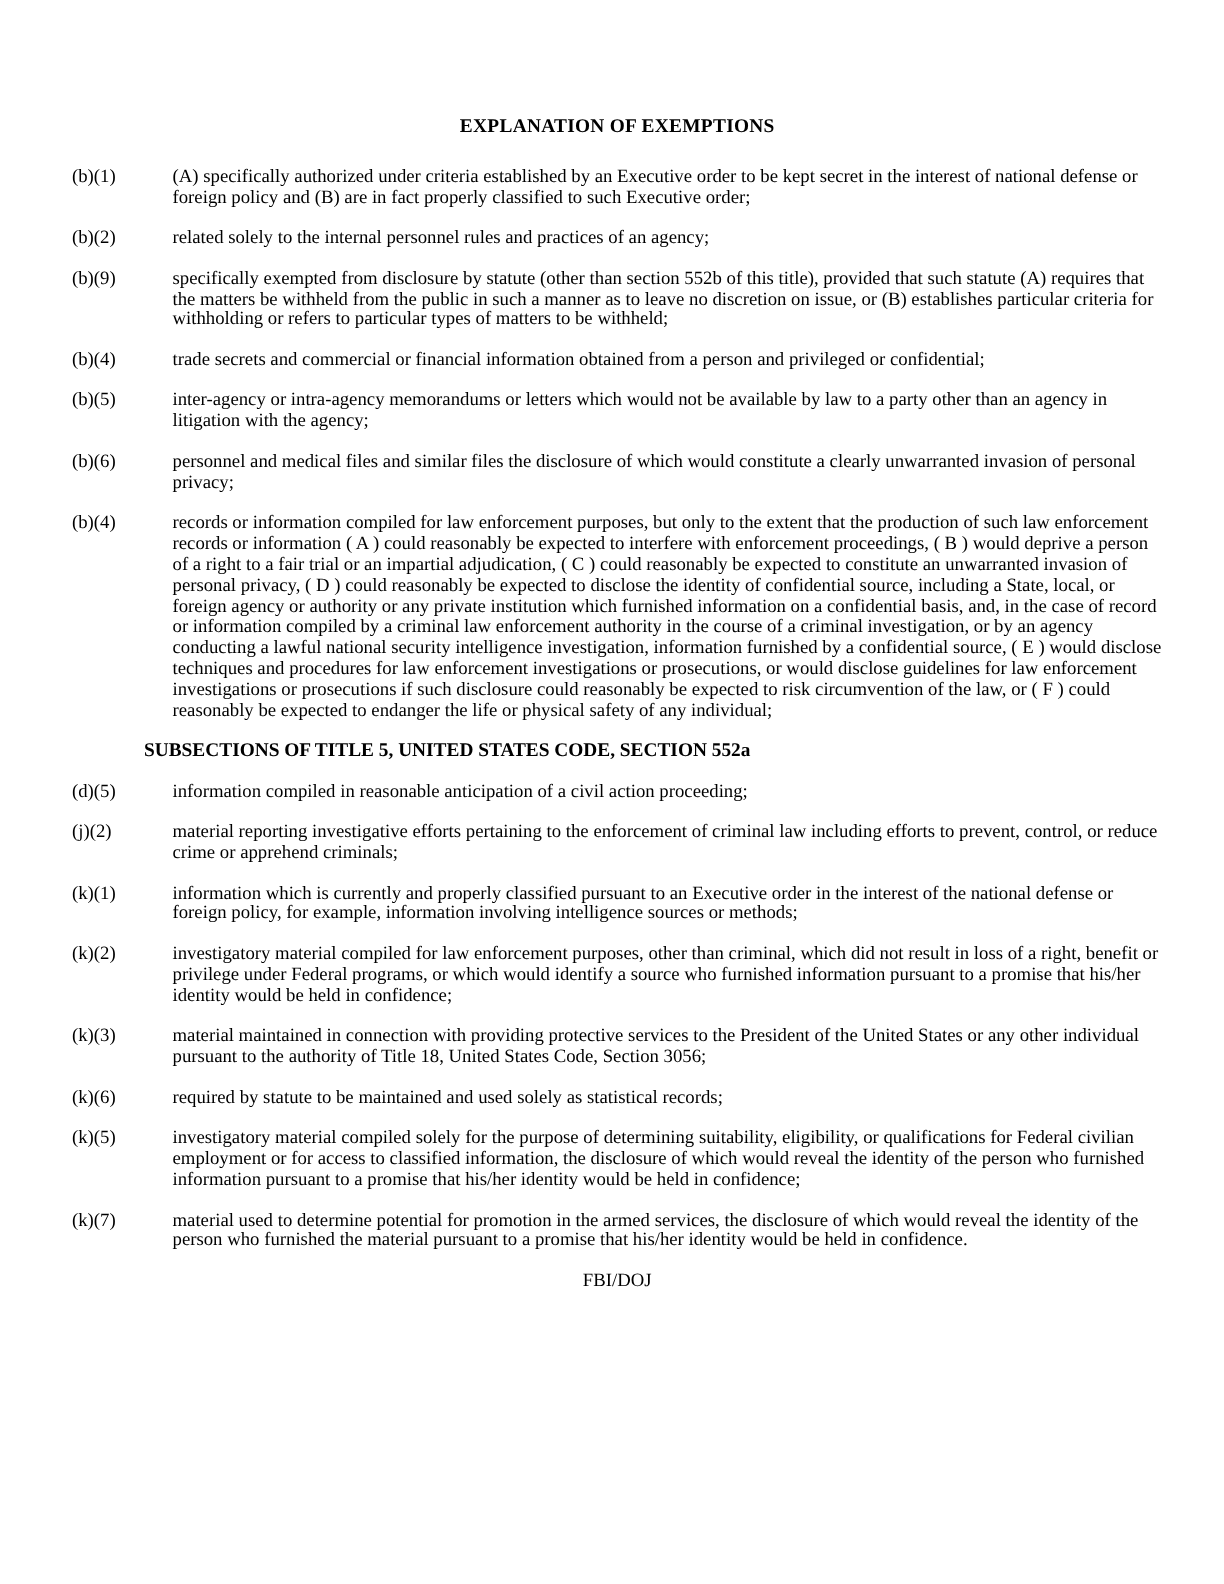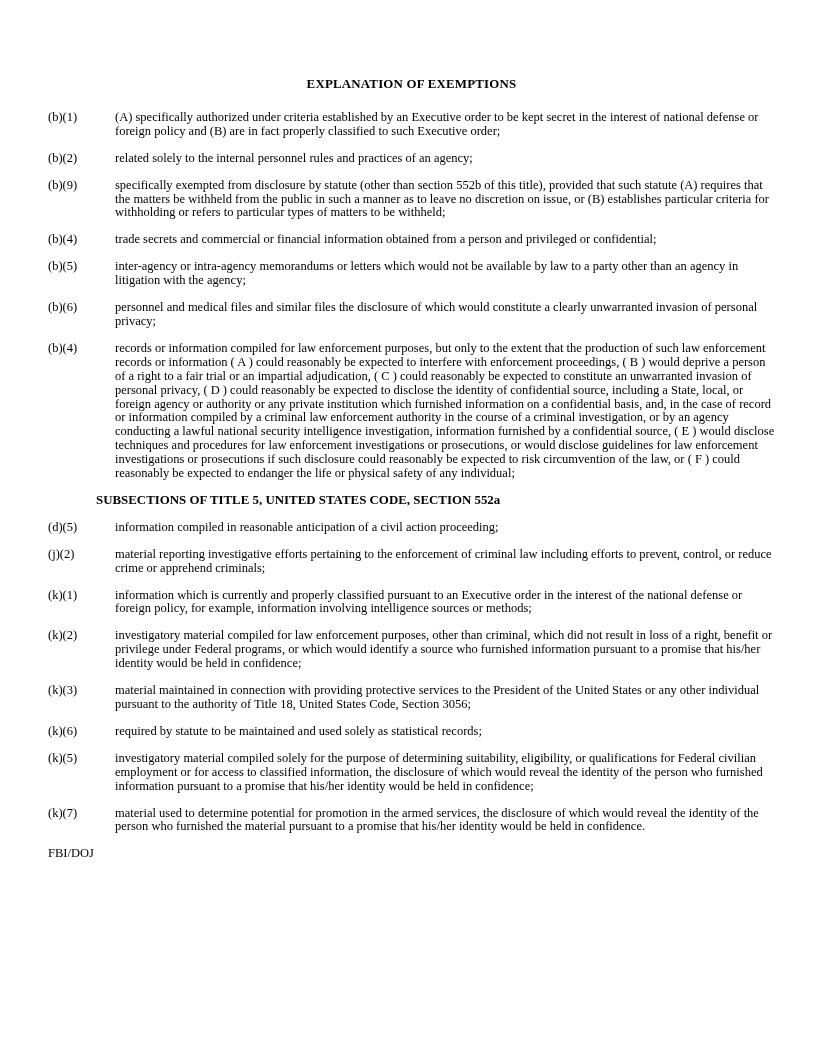--- a/index.html
+++ b/index.html
@@ -34,21 +34,21 @@
   }
   .item {
     display: grid;
     grid-template-columns: 48px 1fr;
     margin-bottom: 13px;
     gap: 19px;
   }
   .item-label { white-space: nowrap; }
   .item-text { text-align: left; }
   .footer {
-    text-align: left;
+    text-align: center;
     margin-top: 0px;
   }
 </style>
 </head>
 <body>
 
 <div class="page">
 
   <div class="doc-title">EXPLANATION OF EXEMPTIONS</div>
 

